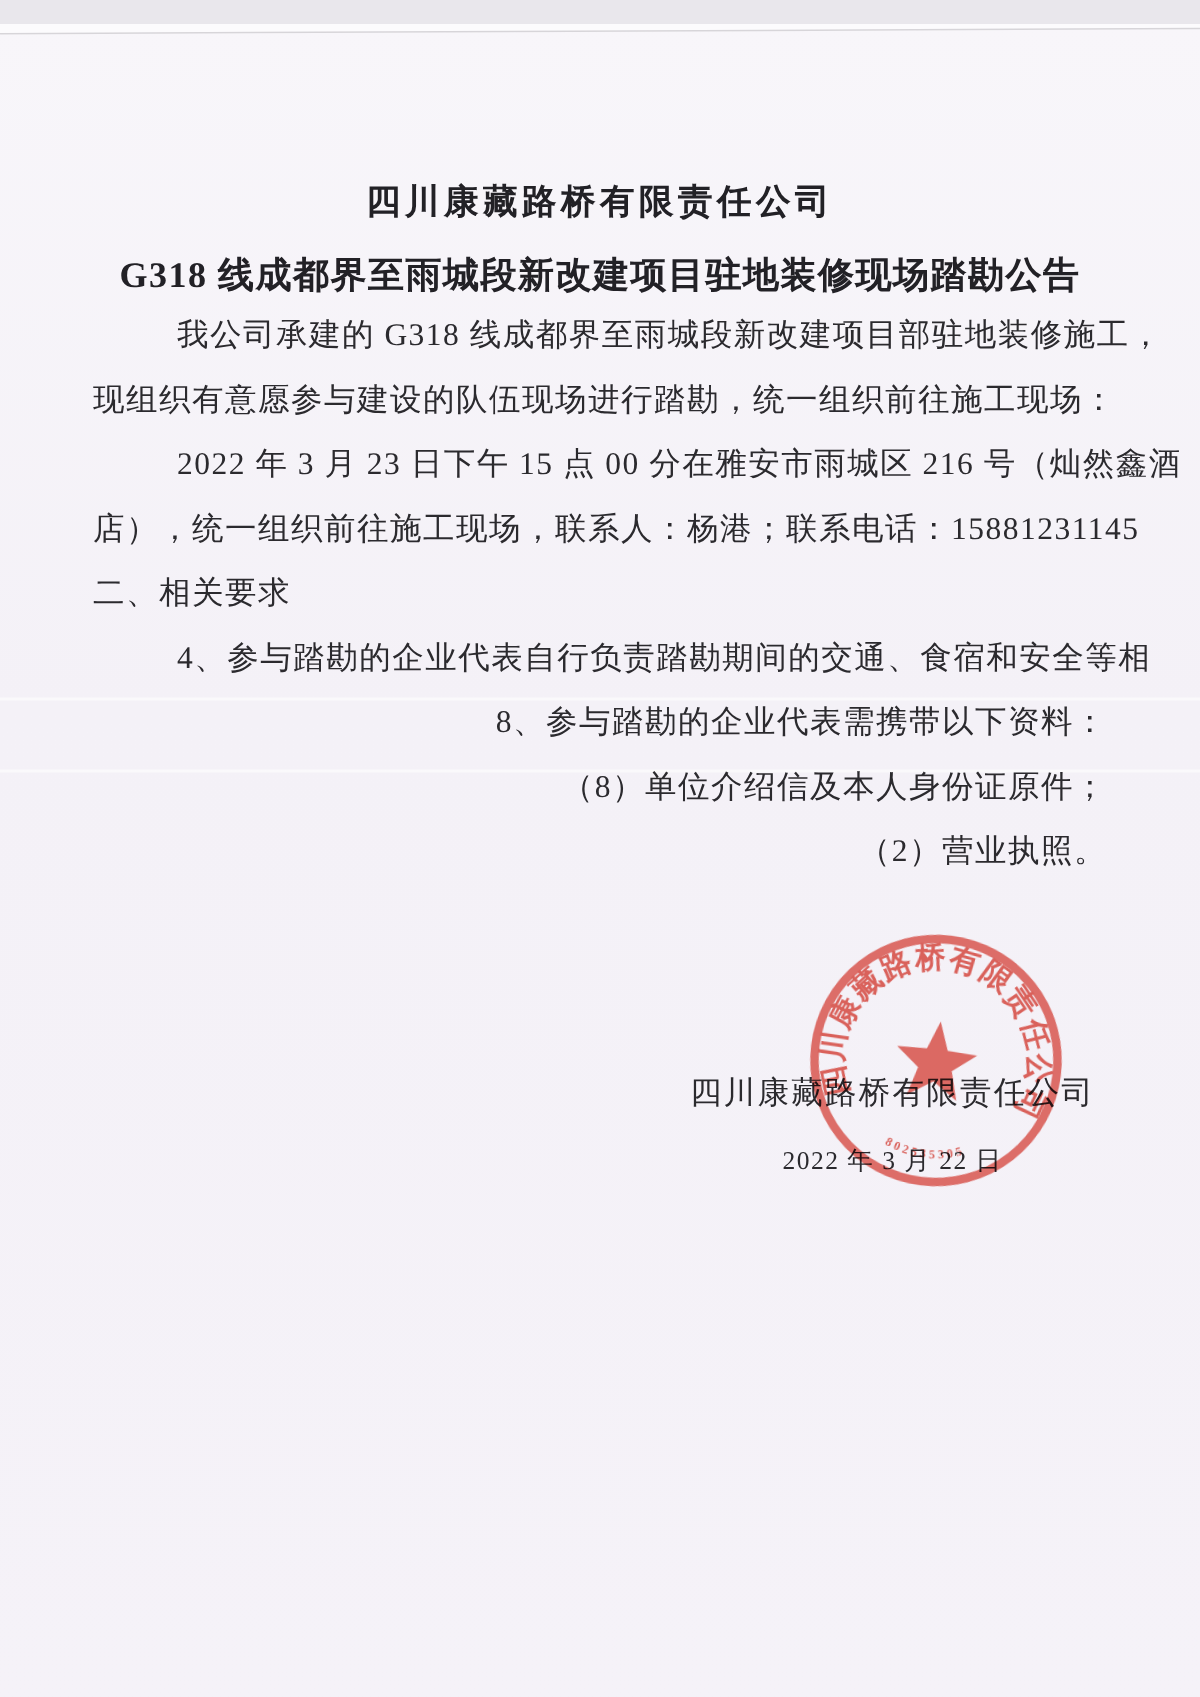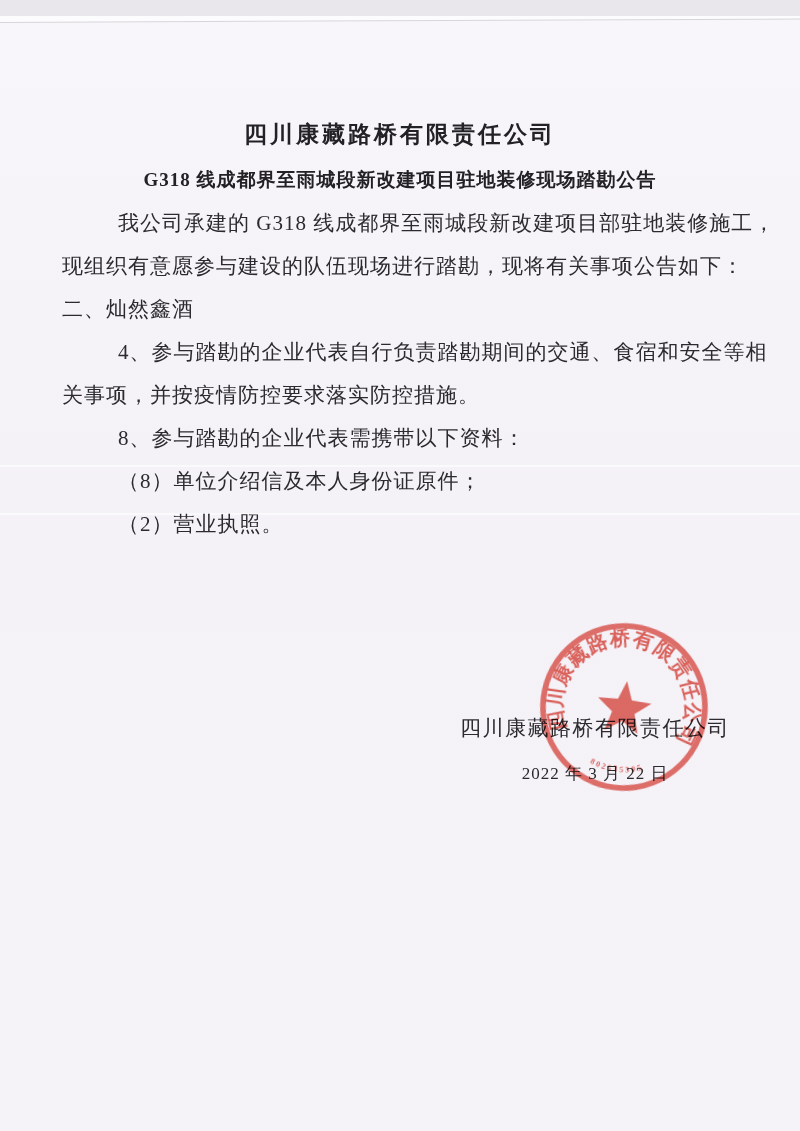--- a/index.html
+++ b/index.html
@@ -52,41 +52,41 @@
     text-align: center;
   }
   .title-1 {
     font-size: 23px;
     font-weight: 700;
     letter-spacing: 3px;
     color: #222126;
   }
   .title-2 {
     margin-top: 17px;
-    font-size: 19px;
+    font-size: 24px;
     font-weight: 700;
     letter-spacing: 1px;
     color: #222126;
     white-space: nowrap;
   }
 
   .body-text {
     position: absolute;
     top: 186px;
     left: 62px;
     width: 676px;
   }
   .ln {
     height: 43px;
     line-height: 43px;
     font-size: 21px;
     letter-spacing: 1px;
     white-space: nowrap;
   }
-  .ind { padding-left: 56px; }
+  .ind { padding-left: 56px; text-align: right; }
 
   .sign-block {
     position: absolute;
     top: 698px;
     right: 70px;
     text-align: right;
     z-index: 1;
   }
   .sign-company {
     font-size: 21px;
@@ -128,24 +128,25 @@
   <div class="scan-streak streak-1"></div>
   <div class="scan-streak streak-2"></div>
 
   <div class="titles">
     <div class="title-1">四川康藏路桥有限责任公司</div>
     <div class="title-2">G318 线成都界至雨城段新改建项目驻地装修现场踏勘公告</div>
   </div>
 
   <div class="body-text">
     <div class="ln ind">我公司承建的 G318 线成都界至雨城段新改建项目部驻地装修施工，</div>
-    <div class="ln">现组织有意愿参与建设的队伍现场进行踏勘，现将有关事项公告如下：</div>
-    <div class="ln">二、灿然鑫酒</div>
+    <div class="ln">现组织有意愿参与建设的队伍现场进行踏勘，统一组织前往施工现场：</div>
+    <div class="ln ind">2022 年 3 月 23 日下午 15 点 00 分在雅安市雨城区 216 号（灿然鑫酒</div>
+    <div class="ln">店），统一组织前往施工现场，联系人：杨港；联系电话：15881231145</div>
+    <div class="ln">二、相关要求</div>
     <div class="ln ind">4、参与踏勘的企业代表自行负责踏勘期间的交通、食宿和安全等相</div>
-    <div class="ln">关事项，并按疫情防控要求落实防控措施。</div>
     <div class="ln ind">8、参与踏勘的企业代表需携带以下资料：</div>
     <div class="ln ind">（8）单位介绍信及本人身份证原件；</div>
     <div class="ln ind">（2）营业执照。</div>
   </div>
 
   <div class="sign-block">
     <div class="sign-company">四川康藏路桥有限责任公司</div>
     <div class="sign-date">2022 年 3 月 22 日</div>
   </div>
 

